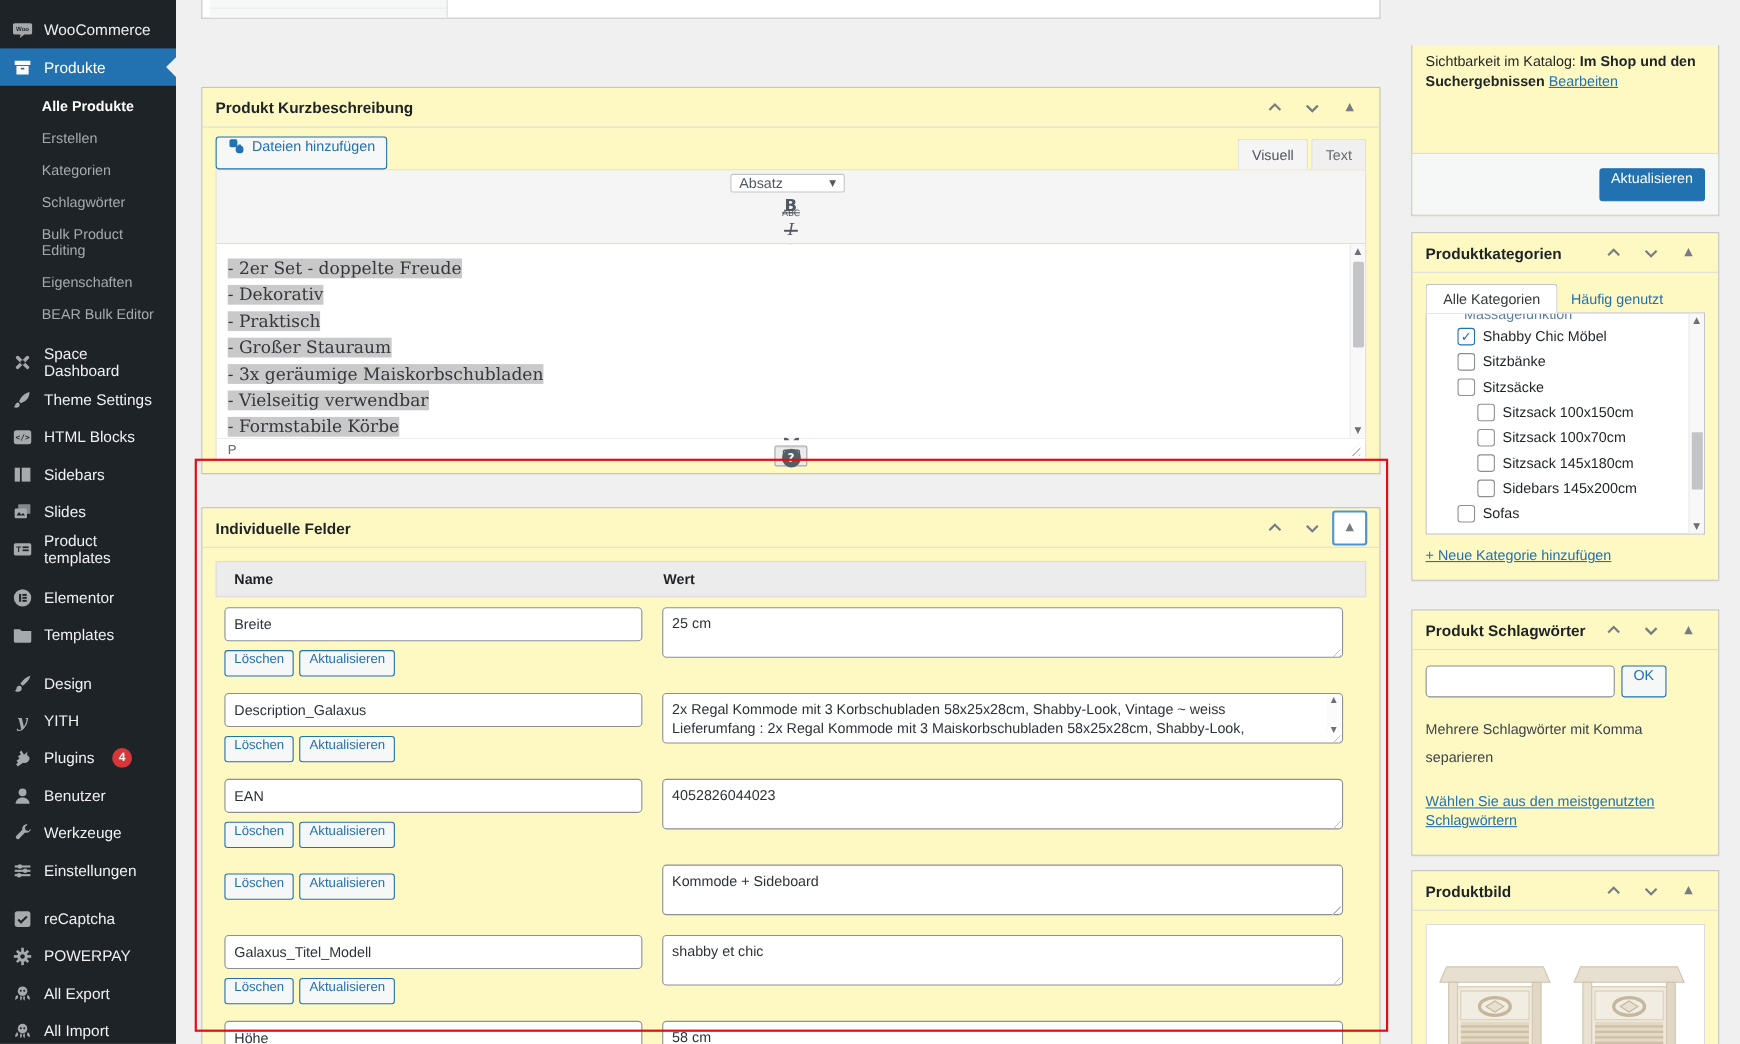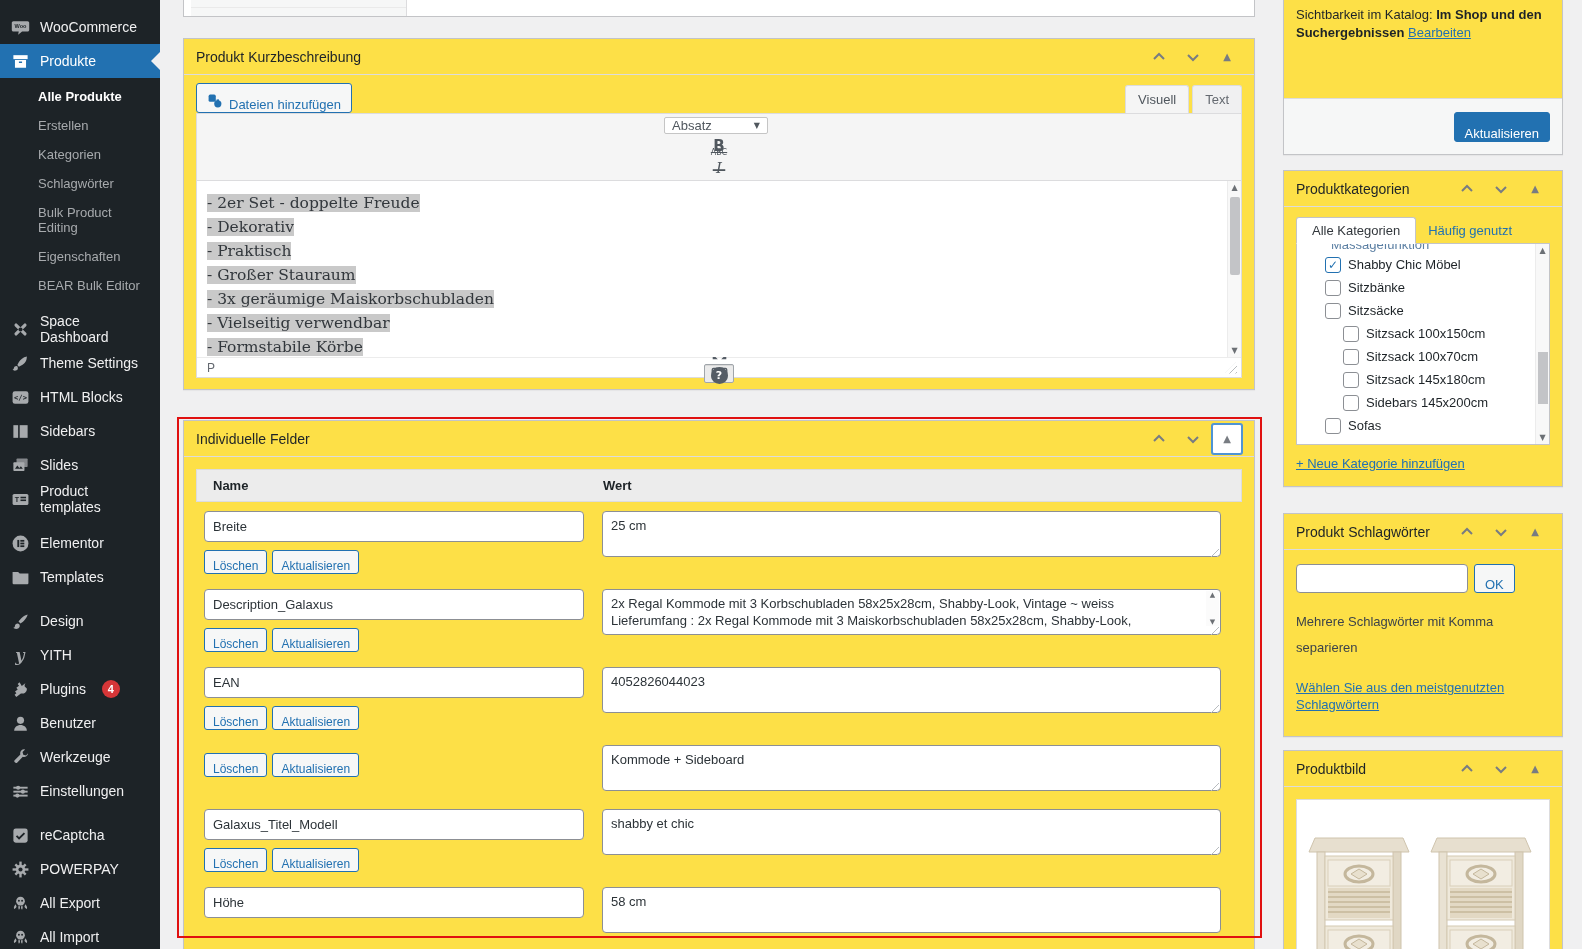--- a/index.html
+++ b/index.html
@@ -19,34 +19,34 @@
   .am-sub-item.current { color:#fff; font-weight:bold; }
   .am-sep { height:10px; }
   .mi { width:20px; height:20px; display:inline-flex; align-items:center; justify-content:center; }
   .mi svg { width:19px; height:19px; fill:#a7aaad; }
   .am-item.active .mi svg { fill:#fff; }
   .mi .glyph { font-size:16px; color:#a7aaad; font-family:"DejaVu Sans",sans-serif; }
   .badge { margin-left:6px; background:#d63638; color:#fff; border-radius:10px; min-width:18px; height:18px; line-height:18px;
            text-align:center; font-size:11px; padding:0 5px; font-weight:bold; }
 
   
-  .postbox { position:absolute; background:#fde047; border:1px solid #c3c4c7; box-shadow:0 1px 1px rgba(0,0,0,.04); }
+  .postbox { position:absolute; background:#fef9c3; border:1px solid #c3c4c7; box-shadow:0 1px 1px rgba(0,0,0,.04);margin-top:41px; }
   .pb-head { display:flex; align-items:center; justify-content:space-between; height:36px; padding:0 12px; border-bottom:1px solid #dcdcde; }
-  .pb-title { font-size:14px; font-weight:400; color:#1d2327; }
+  .pb-title { font-size:14px; font-weight:700; color:#1d2327; }
   .pb-ctrls { display:flex; align-items:center; gap:4px; }
   .pb-btn { width:30px; height:30px; display:flex; align-items:center; justify-content:center; color:#787c82; cursor:pointer; background:transparent; border:none; }
   .pb-btn svg { width:14px; height:14px; stroke:#787c82; stroke-width:2; fill:none; }
   .toggle-tri { font-size:10px; color:#787c82; font-family:"DejaVu Sans",sans-serif; }
   .pb-btn.focused { border:1px solid #4f94d4; box-shadow:0 0 0 1px #4f94d4; border-radius:2px; background:#fff; }
   .inside { padding:12px; }
 
   a.wplink { color:#2271b1; text-decoration:underline; cursor:pointer; }
   a.wplink.danger { color:#b32d2e; }
 
-  .button { display:inline-flex; align-items:flex-end; justify-content:center; background:#f6f7f7; border:1px solid #2271b1;
+  .button { display:inline-flex; align-items:flex-start; justify-content:center; background:#f6f7f7; border:1px solid #2271b1;
             color:#2271b1; border-radius:3px; cursor:pointer; font-size:13px; padding:0 10px; height:30px; }
   .button.small { height:24px; font-size:12px; padding:0 8px; }
   .button-primary { background:#2271b1; border-color:#2271b1; color:#fff; }
 
   input[type=text], textarea, select { font-family:"Liberation Sans",sans-serif; font-size:13px; color:#2c3338;
             border:1px solid #8c8f94; border-radius:4px; background:#fff; }
 
   
   .stub-panel { position:absolute; left:183px; top:0; width:1072px; height:17px; background:#fff; border:1px solid #c3c4c7; border-top:none; }
   .stub-inner { position:absolute; left:7px; top:0; width:216px; height:16px; background:#f6f7f7; border-right:1px solid #dcdcde; }

